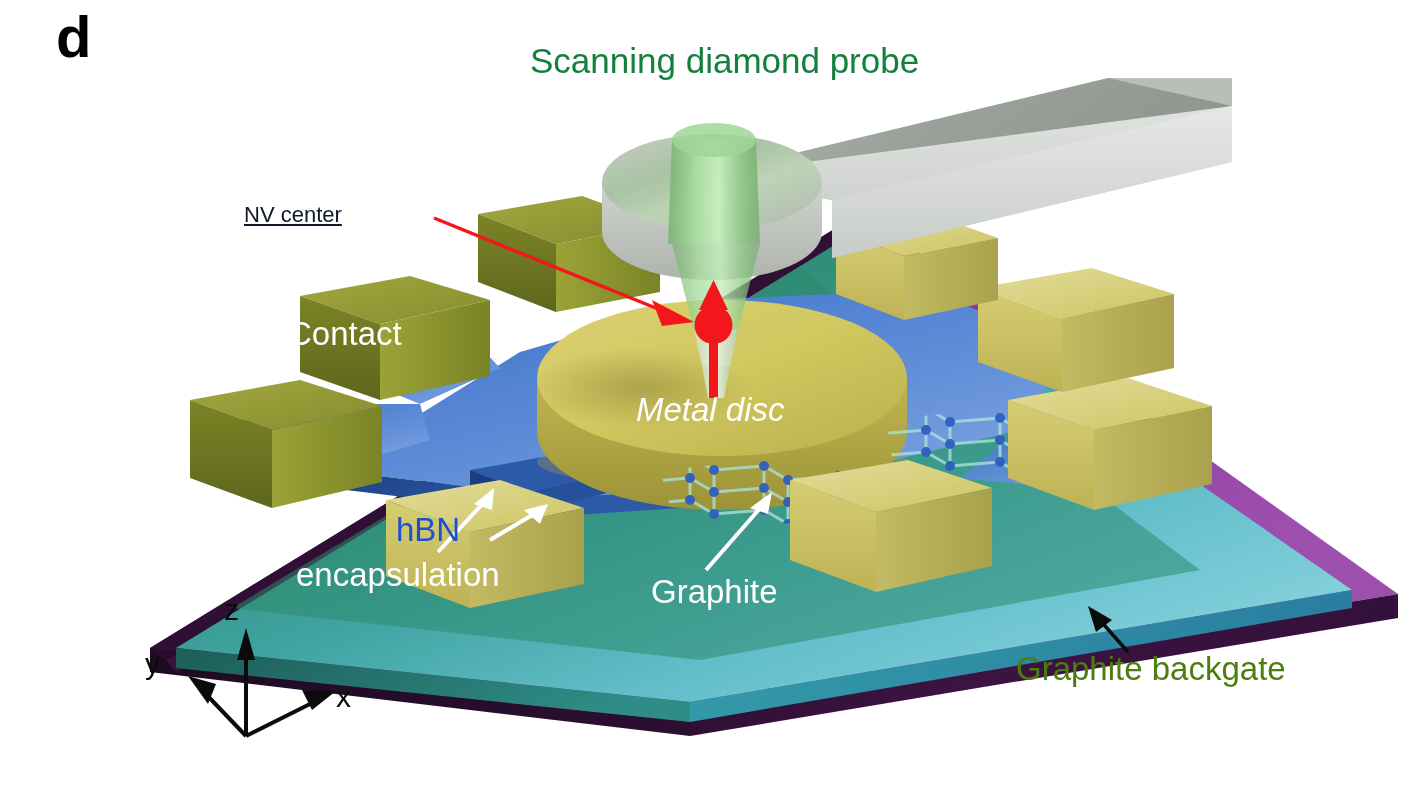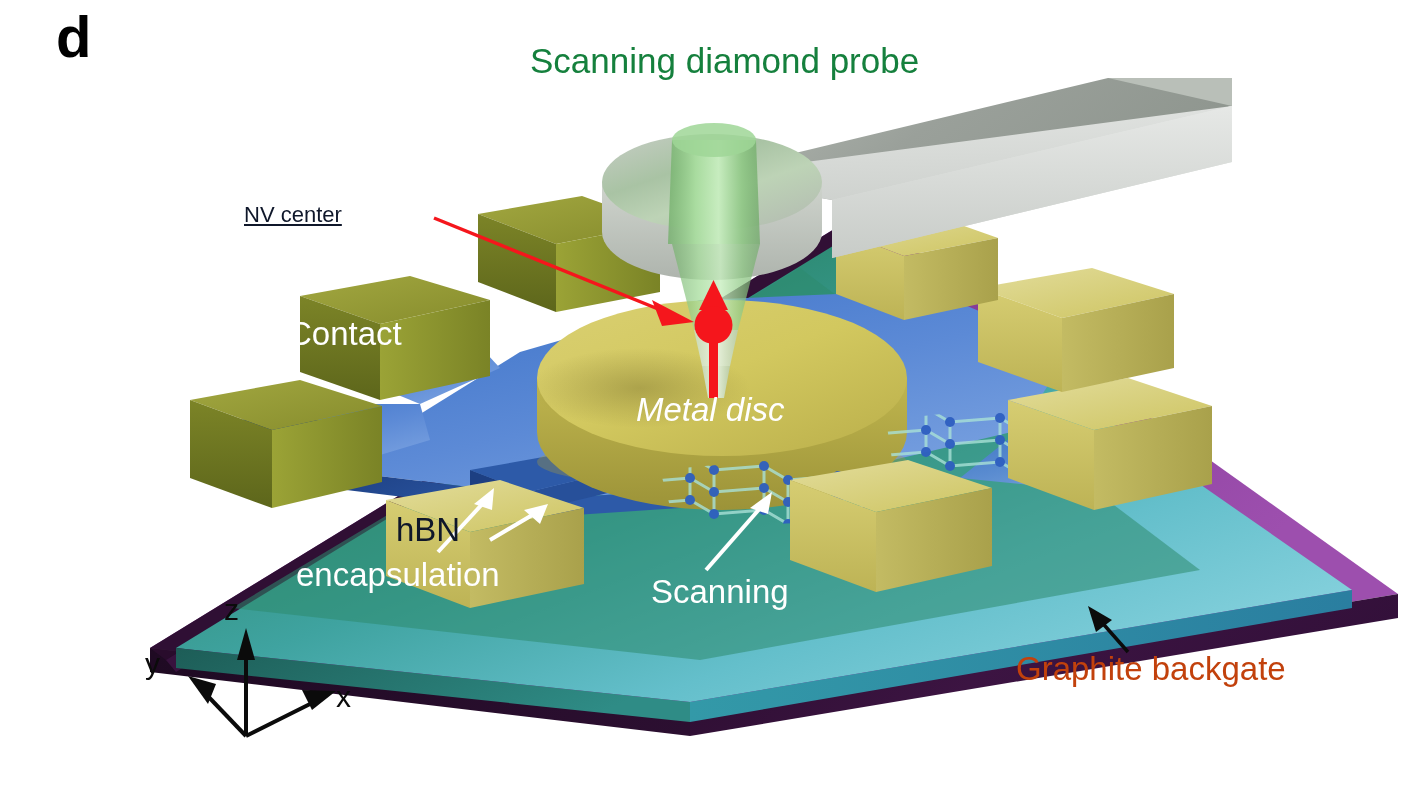--- a/index.html
+++ b/index.html
@@ -61,39 +61,39 @@
     left: 636px;
     top: 393px;
     font-size: 33px;
     color: #ffffff;
     font-style: italic;
   }
   .lbl-hbn1 {
     left: 396px;
     top: 513px;
     font-size: 33px;
-    color: #0f172a;
+    color: #1d4ed8;
   }
   .lbl-hbn2 {
     left: 296px;
     top: 558px;
     font-size: 33px;
     color: #ffffff;
   }
   .lbl-graphene {
     left: 651px;
     top: 575px;
     font-size: 33px;
     color: #ffffff;
   }
   .lbl-backgate {
     left: 1016px;
     top: 652px;
     font-size: 33px;
-    color: #c2410c;
+    color: #4d7c0f;
   }
   .lbl-axis {
     font-size: 30px;
     color: #0b0b0b;
   }
   .lbl-ax-z { left: 224px; top: 594px; }
   .lbl-ax-y { left: 145px; top: 648px; }
   .lbl-ax-x { left: 336px; top: 681px; }
 </style>
 </head>
@@ -456,18 +456,18 @@
 </svg>
 
 <div class="panel-label">d</div>
 
 <div class="lbl lbl-title">Scanning diamond probe</div>
 <div class="lbl lbl-nv">NV center</div>
 <div class="lbl lbl-contact">Contact</div>
 <div class="lbl lbl-metaldisc">Metal disc</div>
 <div class="lbl lbl-hbn1">hBN</div>
 <div class="lbl lbl-hbn2">encapsulation</div>
-<div class="lbl lbl-graphene">Scanning</div>
+<div class="lbl lbl-graphene">Graphite</div>
 <div class="lbl lbl-backgate">Graphite backgate</div>
 
 <div class="lbl lbl-axis lbl-ax-z">z</div>
 <div class="lbl lbl-axis lbl-ax-y">y</div>
 <div class="lbl lbl-axis lbl-ax-x">x</div>
 
 </body></html>

